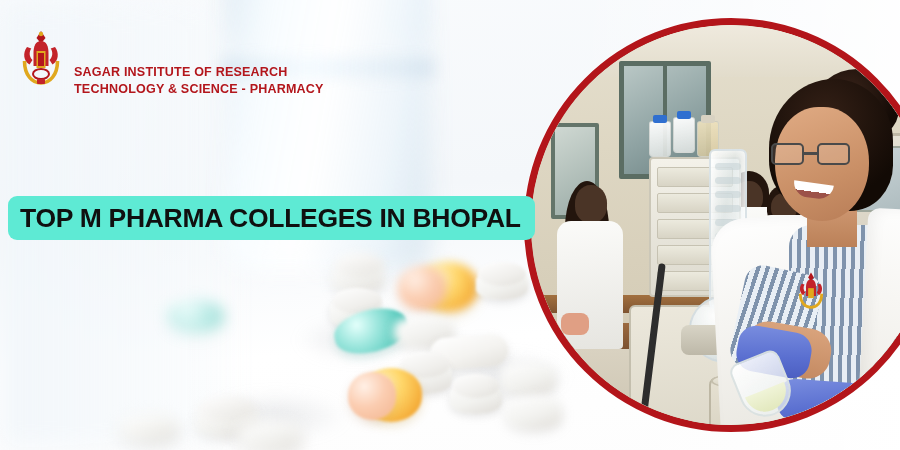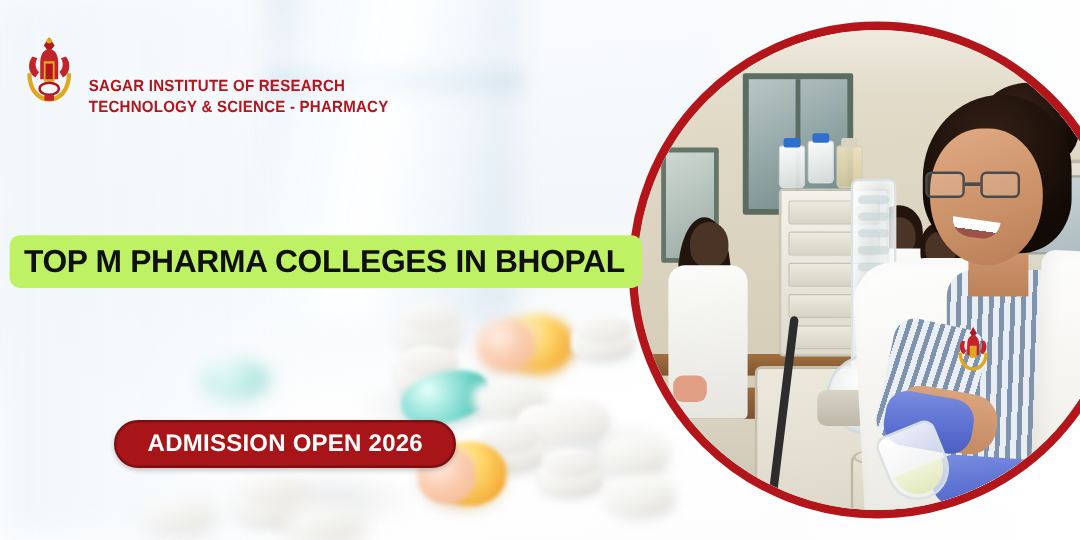--- a/index.html
+++ b/index.html
@@ -343,21 +343,21 @@
     transform:scaleX(.93);
     transform-origin:left center;
     white-space:nowrap;
   }
 
   .headline-bar {
     position:absolute; left:8px; top:196px;
     height:44px;
     display:flex; align-items:center;
     padding:0 14px 0 12px;
-    background:#bef264;
+    background:#5eead4;
     border-radius:9px;
   }
   .headline-bar .headline {
     font-size:26.5px;
     font-weight:900;
     letter-spacing:-.3px;
     color:#101010;
     white-space:nowrap;
   }
 
@@ -557,17 +557,14 @@
       <div class="inst-line">SAGAR INSTITUTE OF RESEARCH</div>
       <div class="inst-line">TECHNOLOGY &amp; SCIENCE - PHARMACY</div>
     </div>
   </div>
 
   <div class="headline-bar">
     <span class="headline">TOP M PHARMA COLLEGES IN BHOPAL</span>
   </div>
 
 
-  <div class="cta-badge">
-    <span class="cta-text">ADMISSION OPEN 2026</span>
-  </div>
 
 </div>
 
 </body></html>

